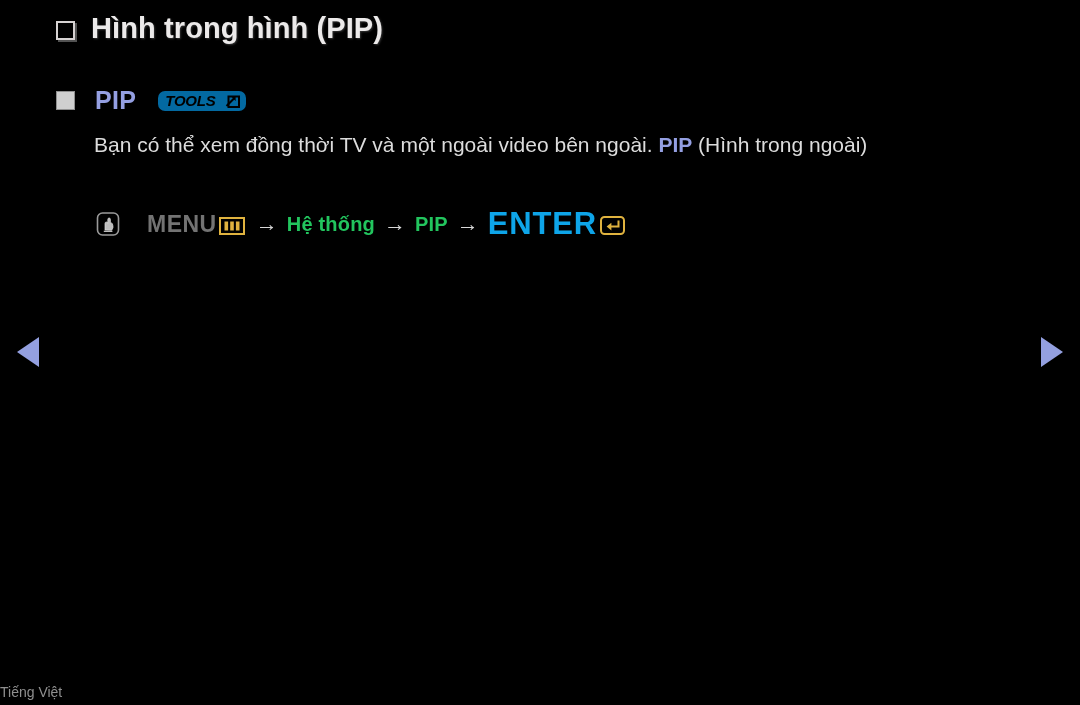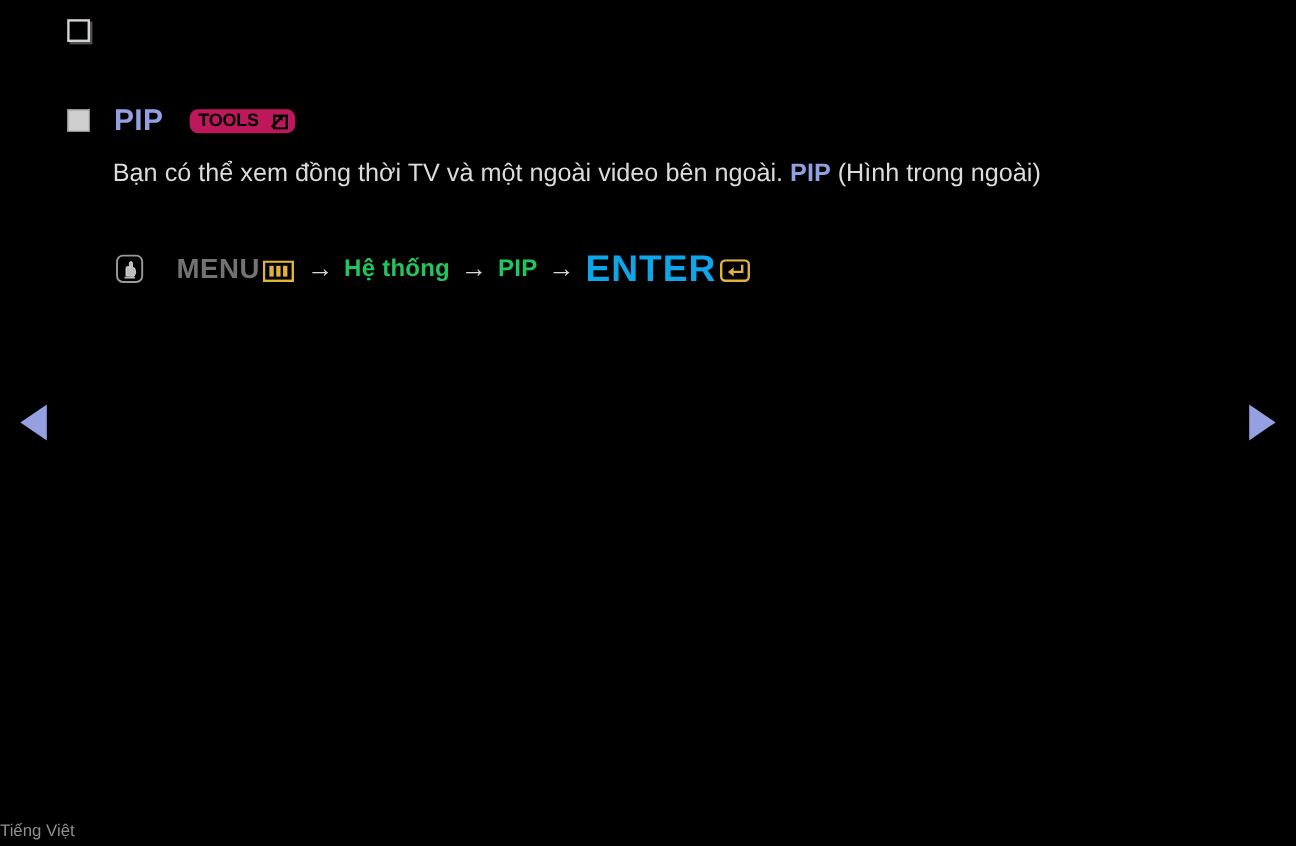--- a/index.html
+++ b/index.html
@@ -66,26 +66,27 @@
     font-weight: bold;
     color: #949fe2;
     letter-spacing: 0.3px;
   }
 
   
   .tools-badge {
     display: inline-flex;
     align-items: center;
     gap: 9px;
-    background: #be185d;
+    background: #0369a1;
     border-radius: 7px;
     padding: 2px 6px 2px 7px;
     height: 20px;
     box-sizing: border-box;
     margin-left: 2px;
+    font-style: italic;
   }
   .tools-badge-label {
     font-size: 15px;
     font-weight: bold;
     color: #000000;
     line-height: 1;
     letter-spacing: -0.2px;
   }
   .tools-badge-icon {
     display: inline-block;
@@ -194,20 +195,21 @@
     text-align: left;
     font-size: 14px;
     color: #8f8f8f;
   }
 </style>
 </head>
 <body>
 
 <div class="page-title-row">
   <span class="title-bullet"></span>
+  <span class="page-title">Hình trong hình (PIP)</span>
 </div>
 
 <div class="section-head-row">
   <span class="section-bullet"></span>
   <span class="section-title">PIP</span>
   <span class="tools-badge">
     <span class="tools-badge-label">TOOLS</span>
     <span class="tools-badge-icon">
       <svg width="15" height="15" viewBox="0 0 15 15" aria-hidden="true">
         <rect x="3.5" y="3.5" width="10.5" height="10.5" fill="none" stroke="#000000" stroke-width="2"></rect>

